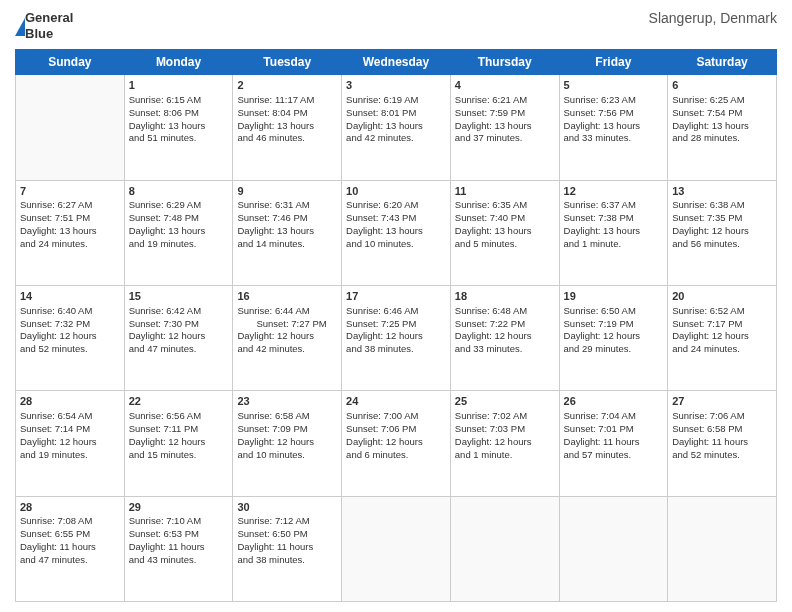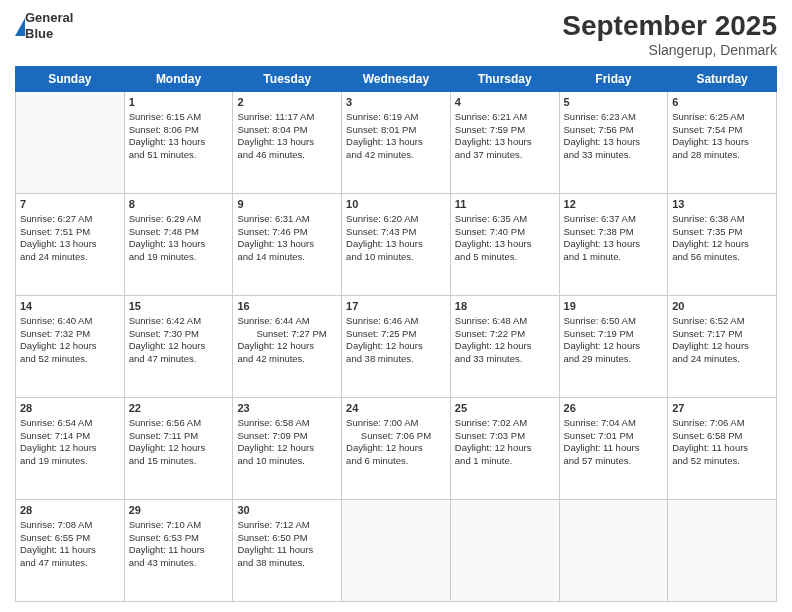--- a/index.html
+++ b/index.html
@@ -98,21 +98,20 @@
 <div class="page">
   <div class="header">
     <div class="logo">
       <div class="logo-triangle"></div>
       <div class="logo-text">
         <span>General</span>
         <span>Blue</span>
       </div>
     </div>
     <div class="title-block">
-      <h1>September 2025</h1>
       <h2>Slangerup, Denmark</h2>
     </div>
   </div>
 
   <table class="calendar">
     <thead>
       <tr>
         <th>Sunday</th>
         <th>Monday</th>
         <th>Tuesday</th>
@@ -288,21 +287,21 @@
           <td>
             <span class="day-number">23</span>
             <span style="display: block;">Sunrise: 6:58 AM</span>
             <span style="display: block;">Sunset: 7:09 PM</span>
             <span style="display: block;">Daylight: 12 hours</span>
             <span style="display: block;">and 10 minutes.</span>
           </td>
           <td>
             <span class="day-number">24</span>
             <span style="display: block;">Sunrise: 7:00 AM</span>
-            <span style="display: block; text-align: center;">Sunset: 7:06 PM</span>
+            <span style="display: block;">Sunset: 7:06 PM</span>
             <span style="display: block;">Daylight: 12 hours</span>
             <span style="display: block;">and 6 minutes.</span>
           </td>
           <td>
             <span class="day-number">25</span>
             <span style="display: block;">Sunrise: 7:02 AM</span>
             <span style="display: block;">Sunset: 7:03 PM</span>
             <span style="display: block;">Daylight: 12 hours</span>
             <span style="display: block;">and 1 minute.</span>
           </td>

